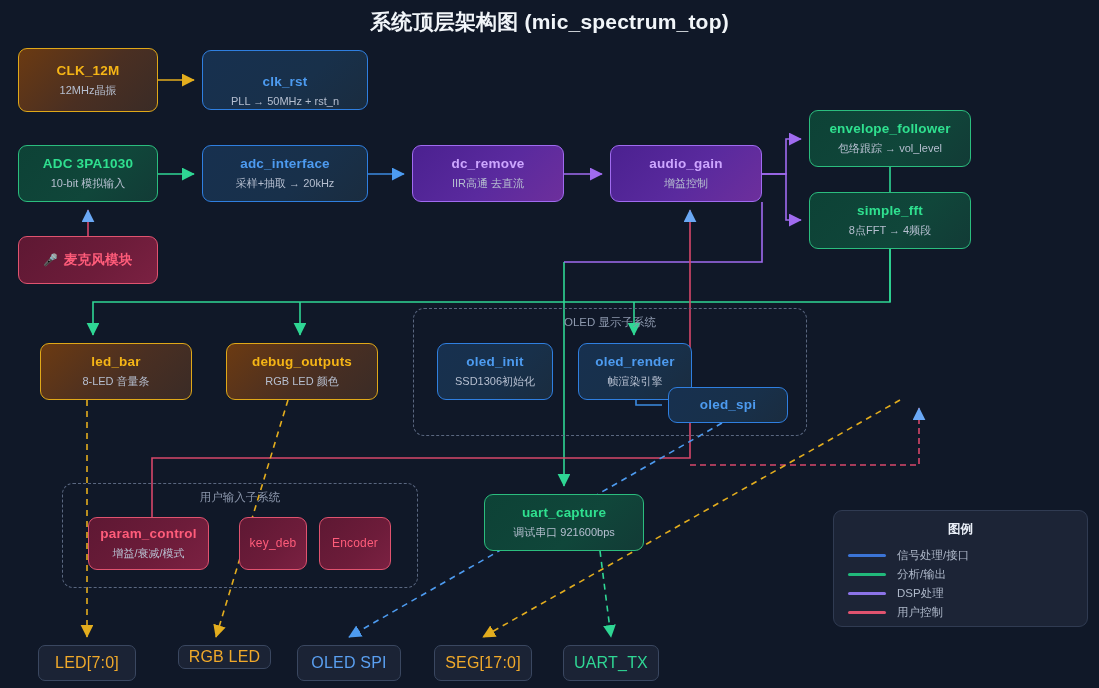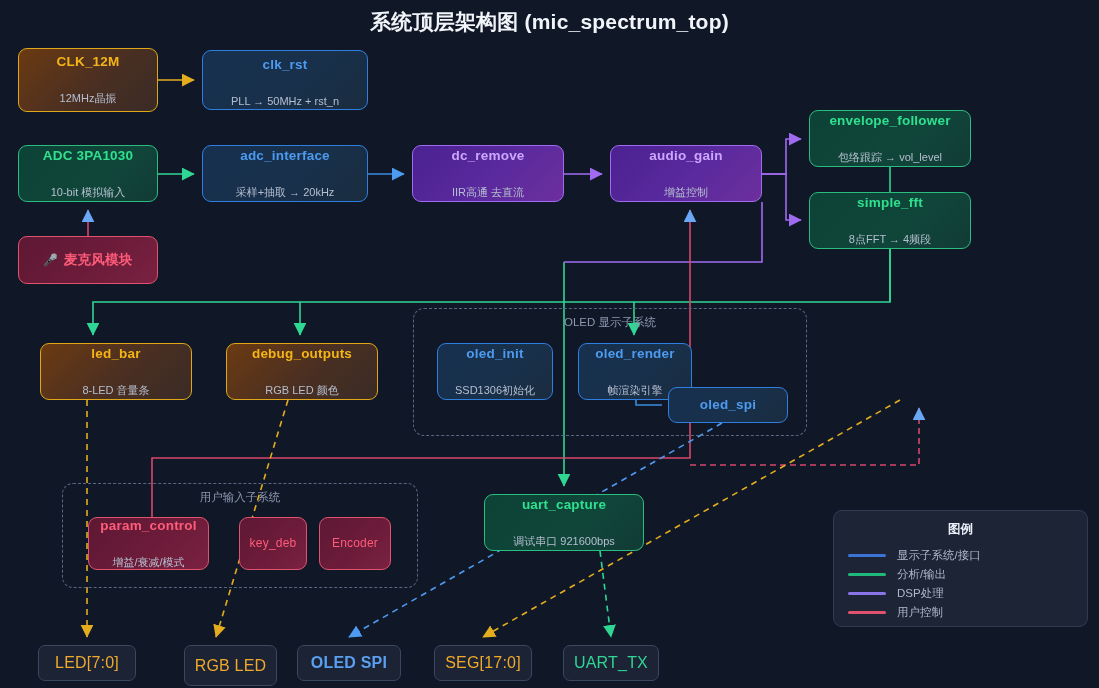--- a/index.html
+++ b/index.html
@@ -23,42 +23,42 @@
   .node {
     position: absolute;
     border-radius: 9px;
     border: 1.5px solid;
     display: flex; flex-direction: column;
     align-items: center; justify-content: center;
     text-align: center;
     line-height: 1.25;
   }
   .node .t { font-weight: bold; font-size: 13.5px; letter-spacing: .2px; }
-  .node .s { font-size: 11px; margin-top: 21px; color: #b6bfd0; }
+  .node .s { font-size: 11px; margin-top: 4px; color: #b6bfd0; }
 
   
   .amber { border-color:#e0a818; background:linear-gradient(135deg,#6b3a12 0%,#4a2f22 55%,#3a2b26 100%); }
   .amber .t { color:#f5b516; }
   .blue  { border-color:#2f7fe0; background:linear-gradient(135deg,#17304f 0%,#18304a 60%,#1a2c3f 100%); }
   .blue .t { color:#4d9bf0; }
   .green { border-color:#2bbd7e; background:linear-gradient(135deg,#0d4236 0%,#10463a 60%,#123b36 100%); }
   .green .t { color:#2fe08f; }
   .purple{ border-color:#a06bf0; background:linear-gradient(135deg,#4b2190 0%,#5a2a9e 55%,#6d2f9c 100%); }
   .purple .t { color:#cda6ff; }
   .pink  { border-color:#e0536f; background:linear-gradient(135deg,#5e1833 0%,#6d1c3a 60%,#7b2142 100%); }
   .pink .t { color:#ff5c7a; }
 
   
   .chip {
     position:absolute; border-radius:7px; border:1.3px solid #3a4760;
     background:#1b2335; display:flex; align-items:center; justify-content:center;
     font-size:16px; letter-spacing:.2px;
   }
   .chip.amberTxt{ color:#f0a92a; }
-  .chip.blueTxt { color:#5a9ff0;font-weight:bold; }
+  .chip.blueTxt { color:#5a9ff0; }
   .chip.greenTxt{ color:#2fd694; }
 
   .group {
     position:absolute; border:1.4px dashed #5a6780; border-radius:11px;
     background: transparent;
   }
   .group .glabel {
     position:absolute; top:6px; left:0; width:100%;
     text-align:center; font-size:11.5px; color:#8d98ad;
   }
@@ -215,38 +215,38 @@
     <div class="t" style="font-weight:normal;font-size:12px;">Encoder</div>
   </div>
   <div class="node green" style="left:484px;top:494px;width:160px;height:57px;">
     <div class="t">uart_capture</div>
     <div class="s">调试串口 921600bps</div>
   </div>
 
   <div class="chip amberTxt" style="left:38px;top:645px;width:98px;height:36px;">
     <span>LED[7:0]</span>
   </div>
-  <div class="chip amberTxt" style="left:184px;top:645px;width:93px;height:41px;">
+  <div class="chip amberTxt" style="left:178px;top:645px;width:93px;height:24px;">
     <span>RGB LED</span>
   </div>
   <div class="chip blueTxt" style="left:297px;top:645px;width:104px;height:36px;">
     <span>OLED SPI</span>
   </div>
   <div class="chip amberTxt" style="left:434px;top:645px;width:98px;height:36px;">
     <span>SEG[17:0]</span>
   </div>
   <div class="chip greenTxt" style="left:563px;top:645px;width:96px;height:36px;">
     <span>UART_TX</span>
   </div>
 
   <div class="legend" style="left:833px;top:510px;width:255px;height:117px;">
     <div class="lt">图例</div>
     <div class="row">
       <span class="sw" style="background:#3b74d6;"></span>
-      <span class="lb">显示子系统/接口</span>
+      <span class="lb">信号处理/接口</span>
     </div>
     <div class="row">
       <span class="sw" style="background:#21b97b;"></span>
       <span class="lb">分析/输出</span>
     </div>
     <div class="row">
       <span class="sw" style="background:#8b73e8;"></span>
       <span class="lb">DSP处理</span>
     </div>
     <div class="row">

